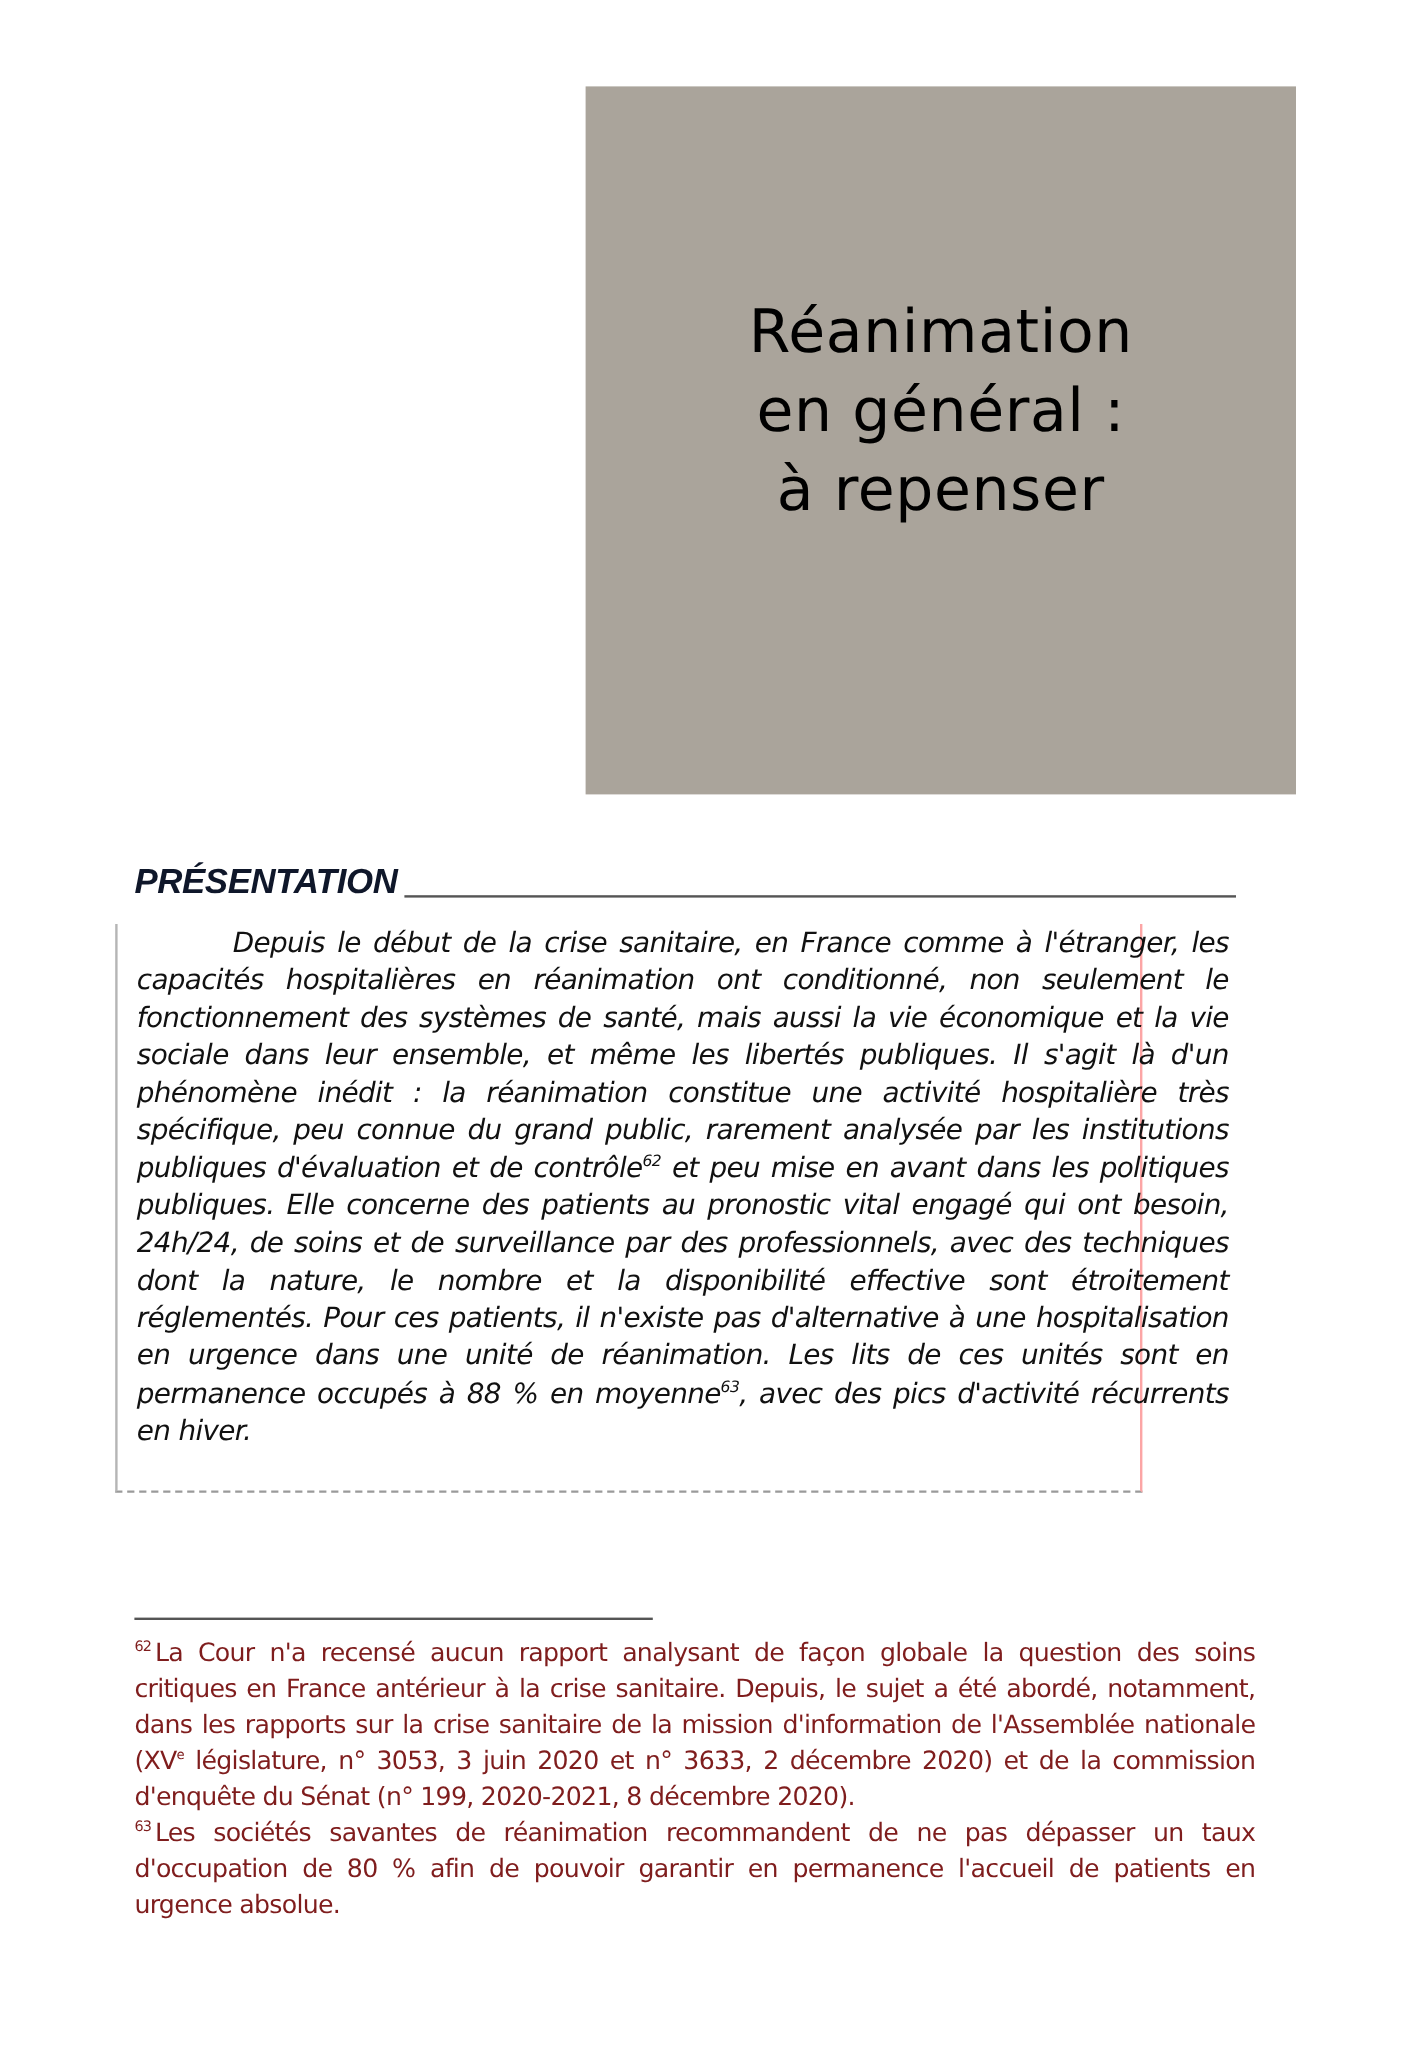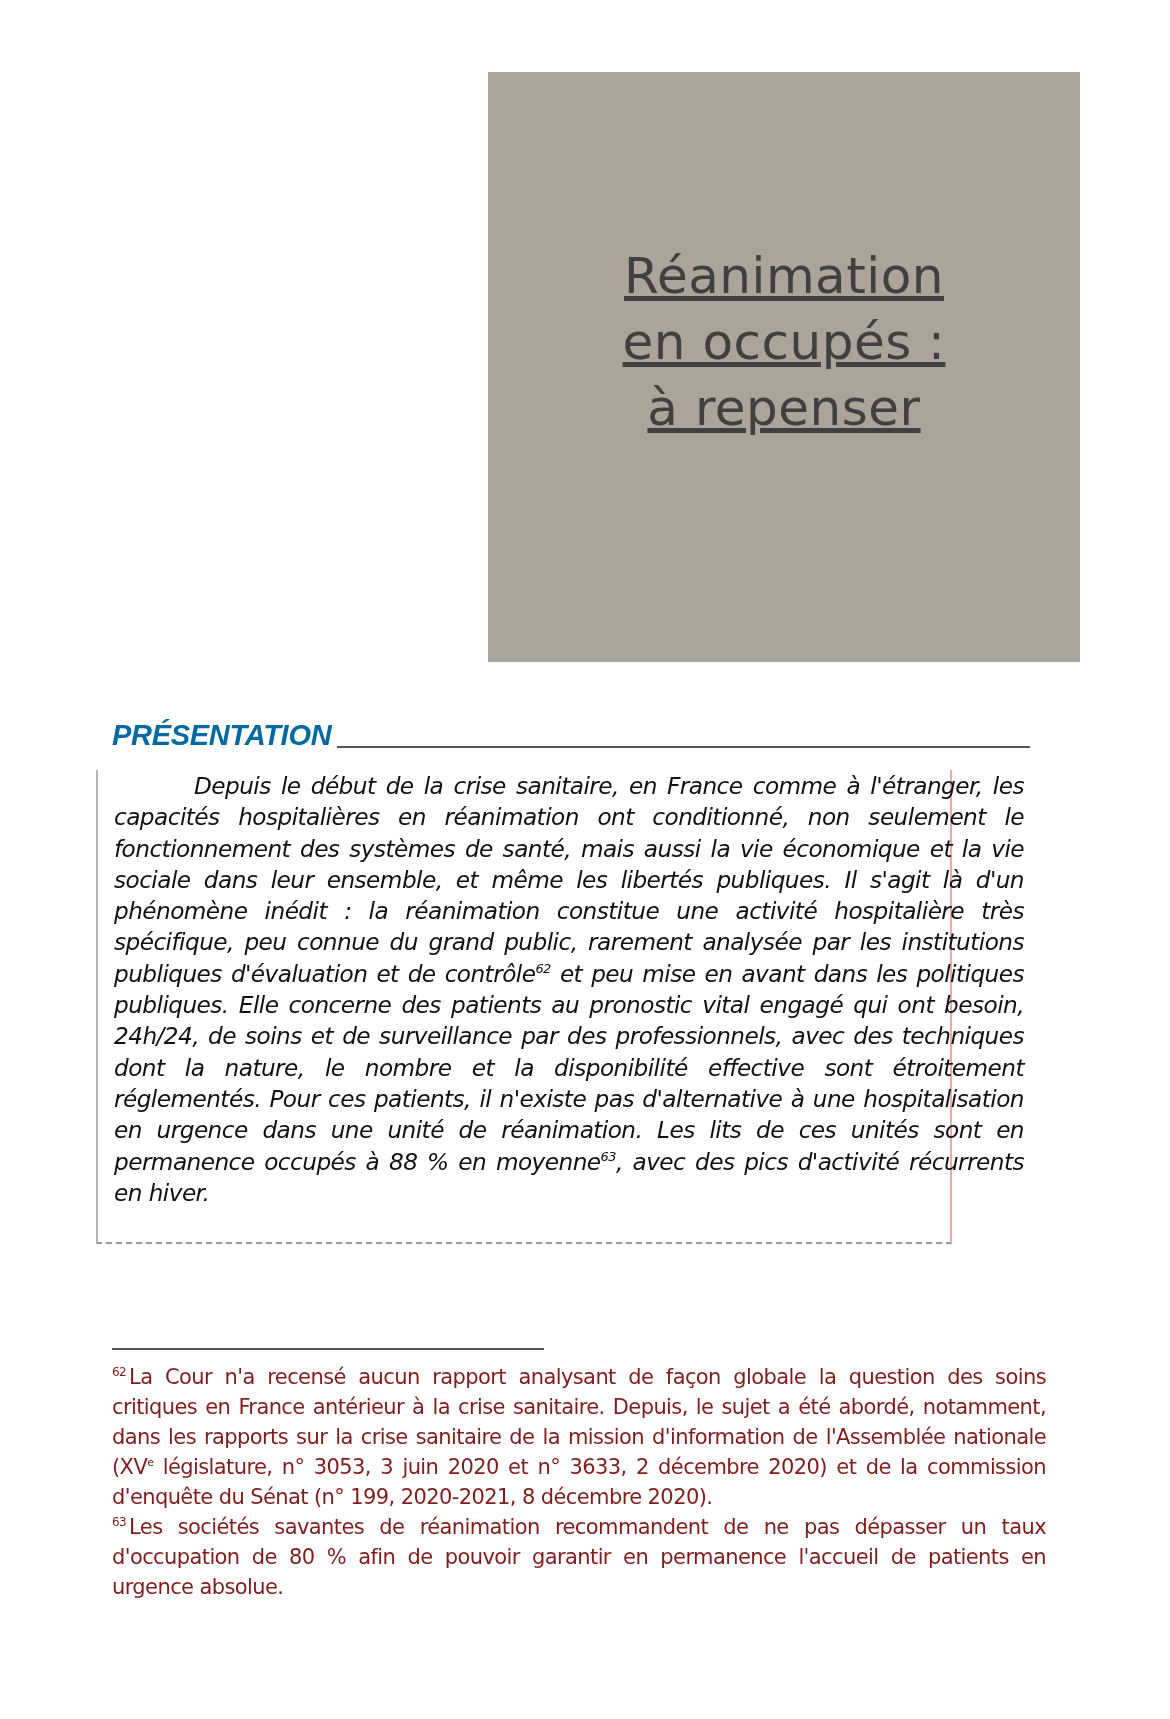--- a/index.html
+++ b/index.html
@@ -20,46 +20,45 @@
       left: 488px;
       top: 72px;
       width: 592px;
       height: 590px;
       background: #aaa49b;
       display: flex;
       align-items: center;
       justify-content: center;
     }
     .title-text {
-      color: #404040;
+      color: #000000;
       font-family: "DejaVu Sans", sans-serif;
       font-size: 50px;
       line-height: 66px;
       text-align: center;
       font-weight: normal;
       letter-spacing: 0.5px;
       margin-top: -16px;
-      text-decoration: underline;
     }
     .title-line { display: block; }
 
     .section-header {
       position: absolute;
       left: 112px;
       top: 718px;
       width: 918px;
       display: flex;
       align-items: flex-end;
     }
     .section-label {
       font-family: "Liberation Sans", sans-serif;
       font-weight: bold;
       font-style: italic;
       font-size: 29px;
-      color: #0369a1;
+      color: #0f172a;
       letter-spacing: -0.3px;
       line-height: 34px;
       text-align: right;
     }
     .section-rule {
       flex: 1;
       border-bottom: 2px solid #555555;
       margin-left: 6px;
       margin-bottom: 4px;
       height: 1px;
@@ -128,21 +127,21 @@
       vertical-align: 8px;
       line-height: 0;
     }
   </style>
 </head>
 <body>
 
 <div class="title-box">
   <h1 class="title-text">
     <span class="title-line">Réanimation</span>
-    <span class="title-line">en occupés :</span>
+    <span class="title-line">en général :</span>
     <span class="title-line">à repenser</span>
   </h1>
 </div>
 
 <div class="section-header">
   <span class="section-label">PRÉSENTATION</span>
   <span class="section-rule"></span>
 </div>
 
 <div class="presentation-box">

